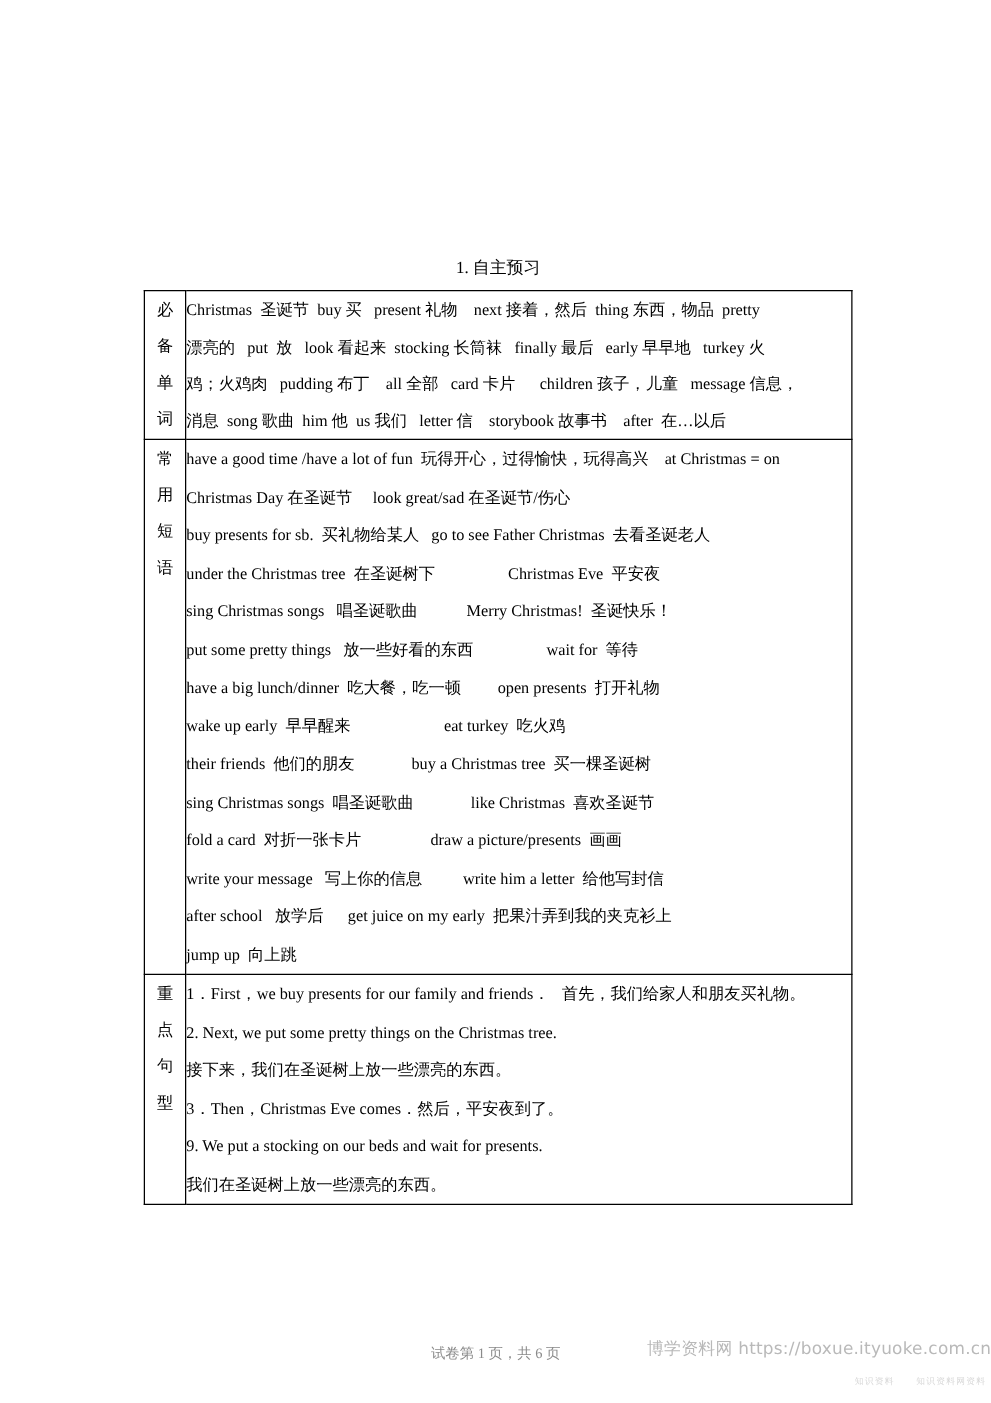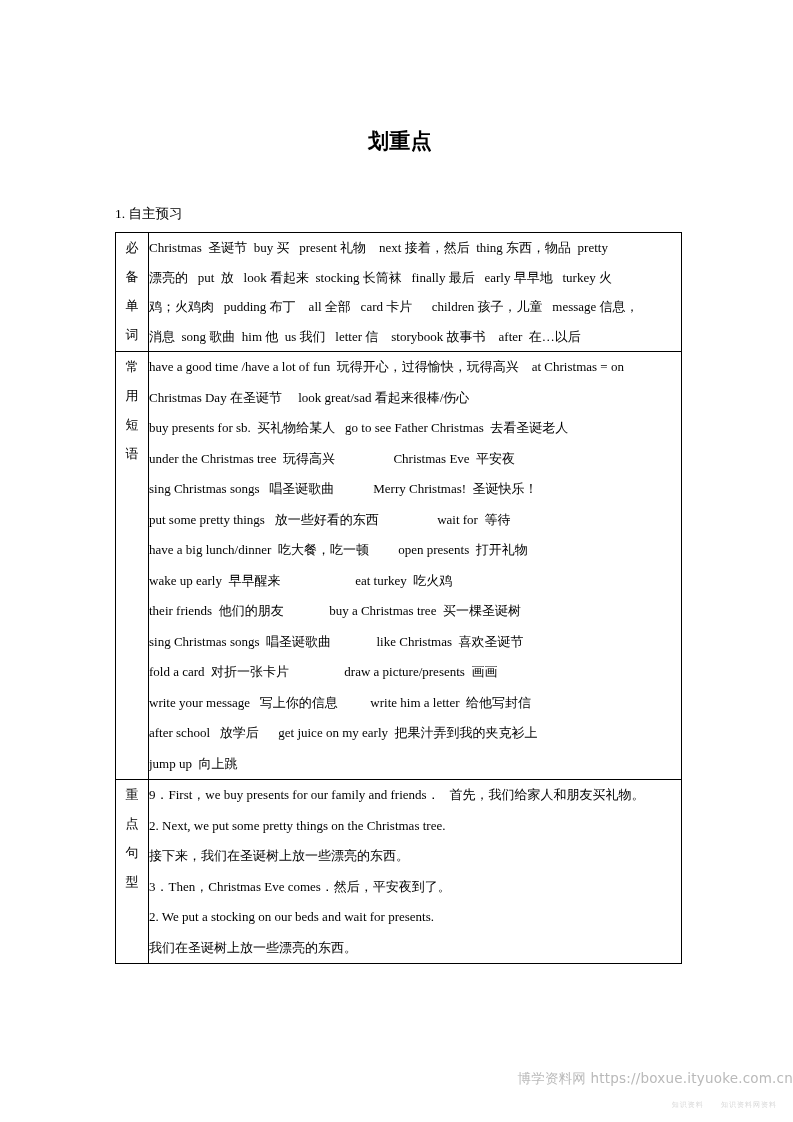--- a/index.html
+++ b/index.html
@@ -36,21 +36,21 @@
     line-height: 38px;
     letter-spacing: 0.3px;
   }
 
   
   .subtitle {
     position: absolute;
     left: 115px;
     top: 204px;
     width: 567px;
-    text-align: left;
+    text-align: center;
     font-size: 13.5px;
     line-height: 20px;
   }
 
   
   .main-table {
     position: absolute;
     left: 115px;
     top: 232px;
     width: 567px;
@@ -104,37 +104,36 @@
     top: 1070px;
     width: 793px;
     text-align: right;
     font-family: "DejaVu Sans", sans-serif;
     font-size: 13.5px;
     color: #b9b9b9;
     letter-spacing: 0.2px;
   }
   .watermark-corner {
     position: absolute;
-    right: 16px;
+    right: 4px;
     bottom: 12px;
     font-family: "DejaVu Sans", sans-serif;
     font-size: 7px;
     color: #d8d8d8;
     letter-spacing: 1px;
     margin-top: 40px;
   }
   .watermark-corner span { margin-left: 14px; }
 </style>
 </head>
 <body>
 
 <div class="page">
 
   <div class="doc-title">
-    <div>划重点</div>
   </div>
 
   <div class="subtitle">1. 自主预习</div>
 
   <table class="main-table">
     <tbody>
 
       <tr>
         <td class="label-cell">
           <span class="vchar">必</span>
@@ -152,23 +151,23 @@
 
       <tr>
         <td class="label-cell">
           <span class="vchar">常</span>
           <span class="vchar">用</span>
           <span class="vchar">短</span>
           <span class="vchar">语</span>
         </td>
         <td class="content-cell">
           <div class="line tight">have a good time /have a lot of fun  玩得开心，过得愉快，玩得高兴    at Christmas = on</div>
-          <div class="line tight">Christmas Day 在圣诞节     look great/sad 看起来很棒/伤心</div>
+          <div class="line tight">Christmas Day 在圣诞节     look great/sad 在圣诞节/伤心</div>
           <div class="line tight">buy presents for sb.  买礼物给某人   go to see Father Christmas  去看圣诞老人</div>
-          <div class="line tight">under the Christmas tree  玩得高兴                  Christmas Eve  平安夜</div>
+          <div class="line tight">under the Christmas tree  在圣诞树下                  Christmas Eve  平安夜</div>
           <div class="line tight">sing Christmas songs   唱圣诞歌曲            Merry Christmas!  圣诞快乐！</div>
           <div class="line tight">put some pretty things   放一些好看的东西                  wait for  等待</div>
           <div class="line tight">have a big lunch/dinner  吃大餐，吃一顿         open presents  打开礼物</div>
           <div class="line tight">wake up early  早早醒来                       eat turkey  吃火鸡</div>
           <div class="line tight">their friends  他们的朋友              buy a Christmas tree  买一棵圣诞树</div>
           <div class="line tight">sing Christmas songs  唱圣诞歌曲              like Christmas  喜欢圣诞节</div>
           <div class="line tight">fold a card  对折一张卡片                 draw a picture/presents  画画</div>
           <div class="line tight">write your message   写上你的信息          write him a letter  给他写封信</div>
           <div class="line tight">after school   放学后      get juice on my early  把果汁弄到我的夹克衫上</div>
           <div class="line tight">jump up  向上跳</div>
@@ -176,31 +175,32 @@
       </tr>
 
       <tr>
         <td class="label-cell">
           <span class="vchar">重</span>
           <span class="vchar">点</span>
           <span class="vchar">句</span>
           <span class="vchar">型</span>
         </td>
         <td class="content-cell">
-          <div class="line tight">9．First，we buy presents for our family and friends．   首先，我们给家人和朋友买礼物。</div>
+          <div class="line tight">1．First，we buy presents for our family and friends．   首先，我们给家人和朋友买礼物。</div>
           <div class="line tight">2. Next, we put some pretty things on the Christmas tree.</div>
           <div class="line tight">接下来，我们在圣诞树上放一些漂亮的东西。</div>
           <div class="line tight">3．Then，Christmas Eve comes．然后，平安夜到了。</div>
-          <div class="line tight">2. We put a stocking on our beds and wait for presents.</div>
+          <div class="line tight">9. We put a stocking on our beds and wait for presents.</div>
           <div class="line tight">我们在圣诞树上放一些漂亮的东西。</div>
         </td>
       </tr>
 
     </tbody>
   </table>
 
+  <div class="footer-pagenum">试卷第 1 页，共 6 页</div>
   <div class="watermark-main">博学资料网 https://boxue.ityuoke.com.cn</div>
   <div class="watermark-corner">
     <span>知识资料</span>
     <span>知识资料网资料</span>
   </div>
 
 </div>
 
 </body></html>

